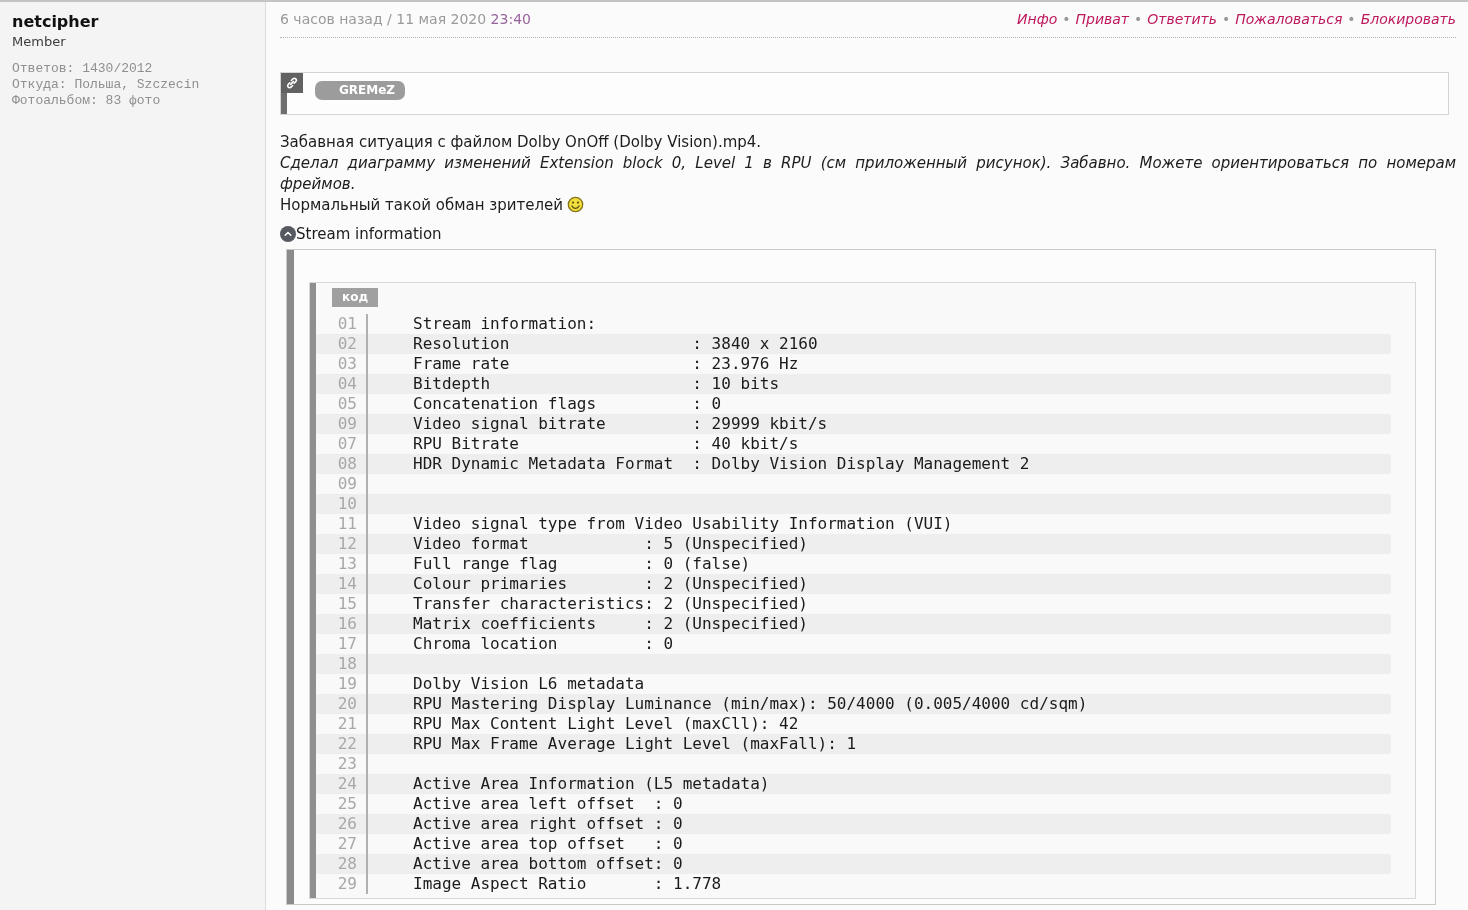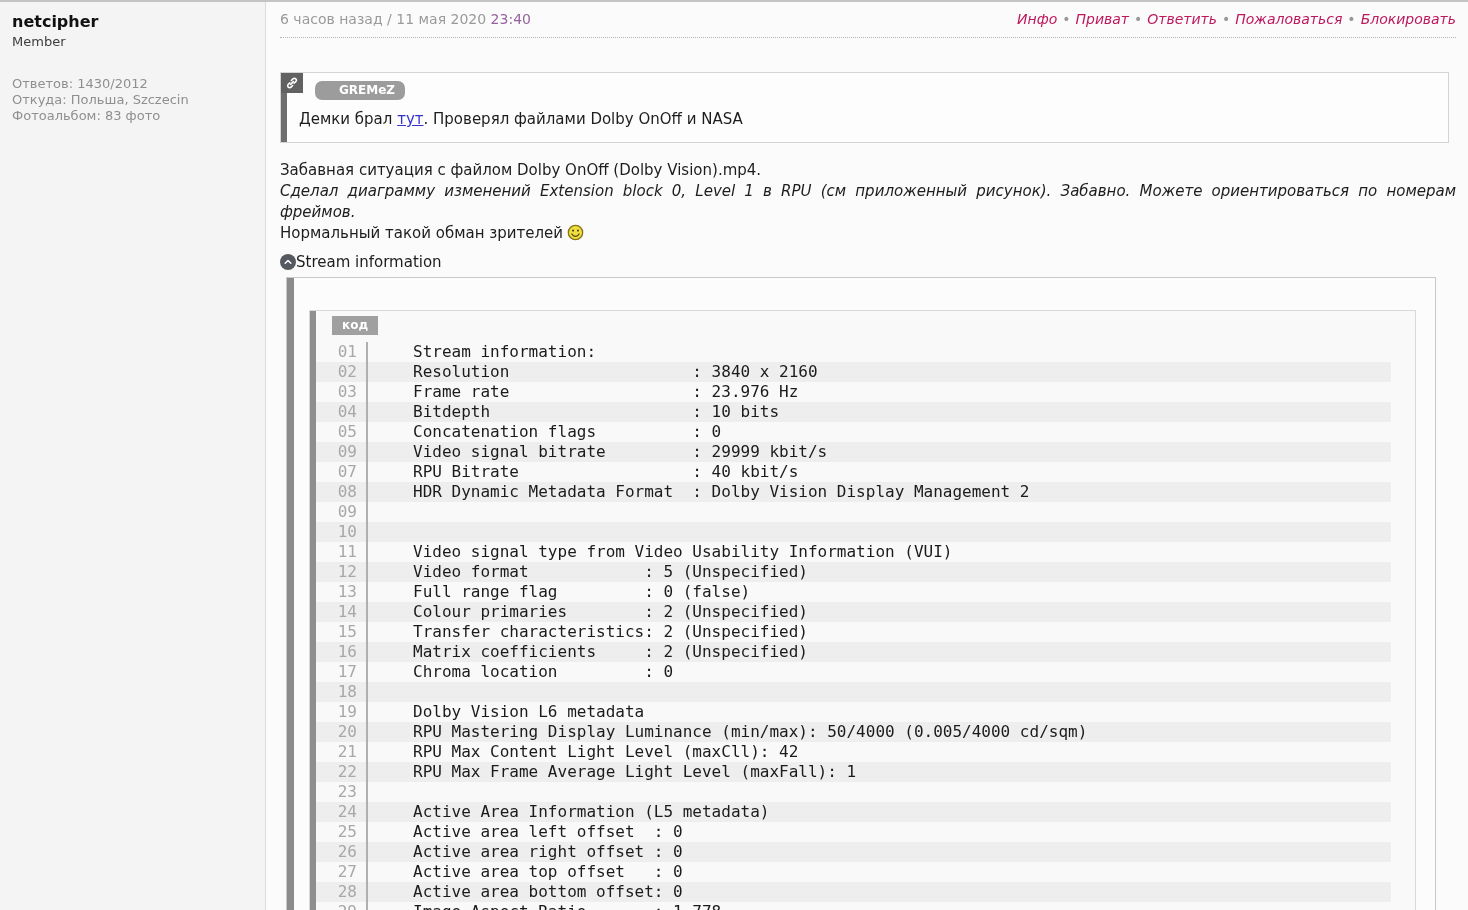--- a/index.html
+++ b/index.html
@@ -12,21 +12,21 @@
   .page { width: 100%; height: 100%; border-top: 2px solid #c4c4c4; display: flex; }
 
   
   .sidebar {
     width: 266px; min-width: 266px; height: 100%;
     background: #f4f4f5; border-right: 1px solid #dcdcdc;
     padding: 10px 12px;
   }
   .username { font-size: 16px; font-weight: bold; color: #111; cursor: pointer; }
   .rank { font-size: 13px; color: #3c3c3c; margin-top: 3px; }
-  .stats { margin-top: 27px; font-size: 13px; color: #8f8f8f; line-height: 16px; }
+  .stats { margin-top: 12px; font-size: 13px; color: #8f8f8f; line-height: 16px; font-family: Liberation Mono, monospace; }
 
   
   .main { flex: 1; padding: 0 12px 0 14px; }
   .post-header {
     display: flex; justify-content: space-between; align-items: center;
     padding: 9px 0 10px 0;
     border-bottom: 1px dotted #b3b3b3;
     font-size: 14px; color: #9a9a9a;
   }
   .post-time { color: var(--accent-purple, #97639d); cursor: pointer; }
@@ -130,23 +130,20 @@
       <span class="quote-linkicon">
         <svg width="12" height="12" viewBox="0 0 16 16">
             <g stroke="#fff" stroke-width="2" fill="none" stroke-linecap="round">
               <path d="M6.2 9.8l3.6-3.6"></path>
               <path d="M5.2 7.6L3 9.8a2.6 2.6 0 0 0 3.7 3.7l2.2-2.2"></path>
               <path d="M10.8 8.4L13 6.2A2.6 2.6 0 0 0 9.3 2.5L7.1 4.7"></path>
             </g>
           </svg>
       </span>
       <span class="quote-author">GREMeZ</span>
-      <div class="quote-text">
-        <span>Демки брал </span><a>тут</a><span>. Проверял файлами Dolby OnOff и NASA</span>
-      </div>
     </div>
 
     <div class="post-body">
       <div>Забавная ситуация с файлом Dolby OnOff (Dolby Vision).mp4.</div>
       <div class="justify">Сделал диаграмму изменений Extension block 0, Level 1 в RPU (см приложенный рисунок). Забавно. Можете ориентироваться по номерам фреймов.</div>
       <div>
         <span>Нормальный такой обман зрителей</span><span class="smiley">
           <svg width="17" height="17" viewBox="0 0 18 18">
               <circle cx="9" cy="9" r="7.6" fill="#f2de3c" stroke="#857317" stroke-width="1.4"></circle>
               <circle cx="6.4" cy="7" r="1.1" fill="#4a4510"></circle>

